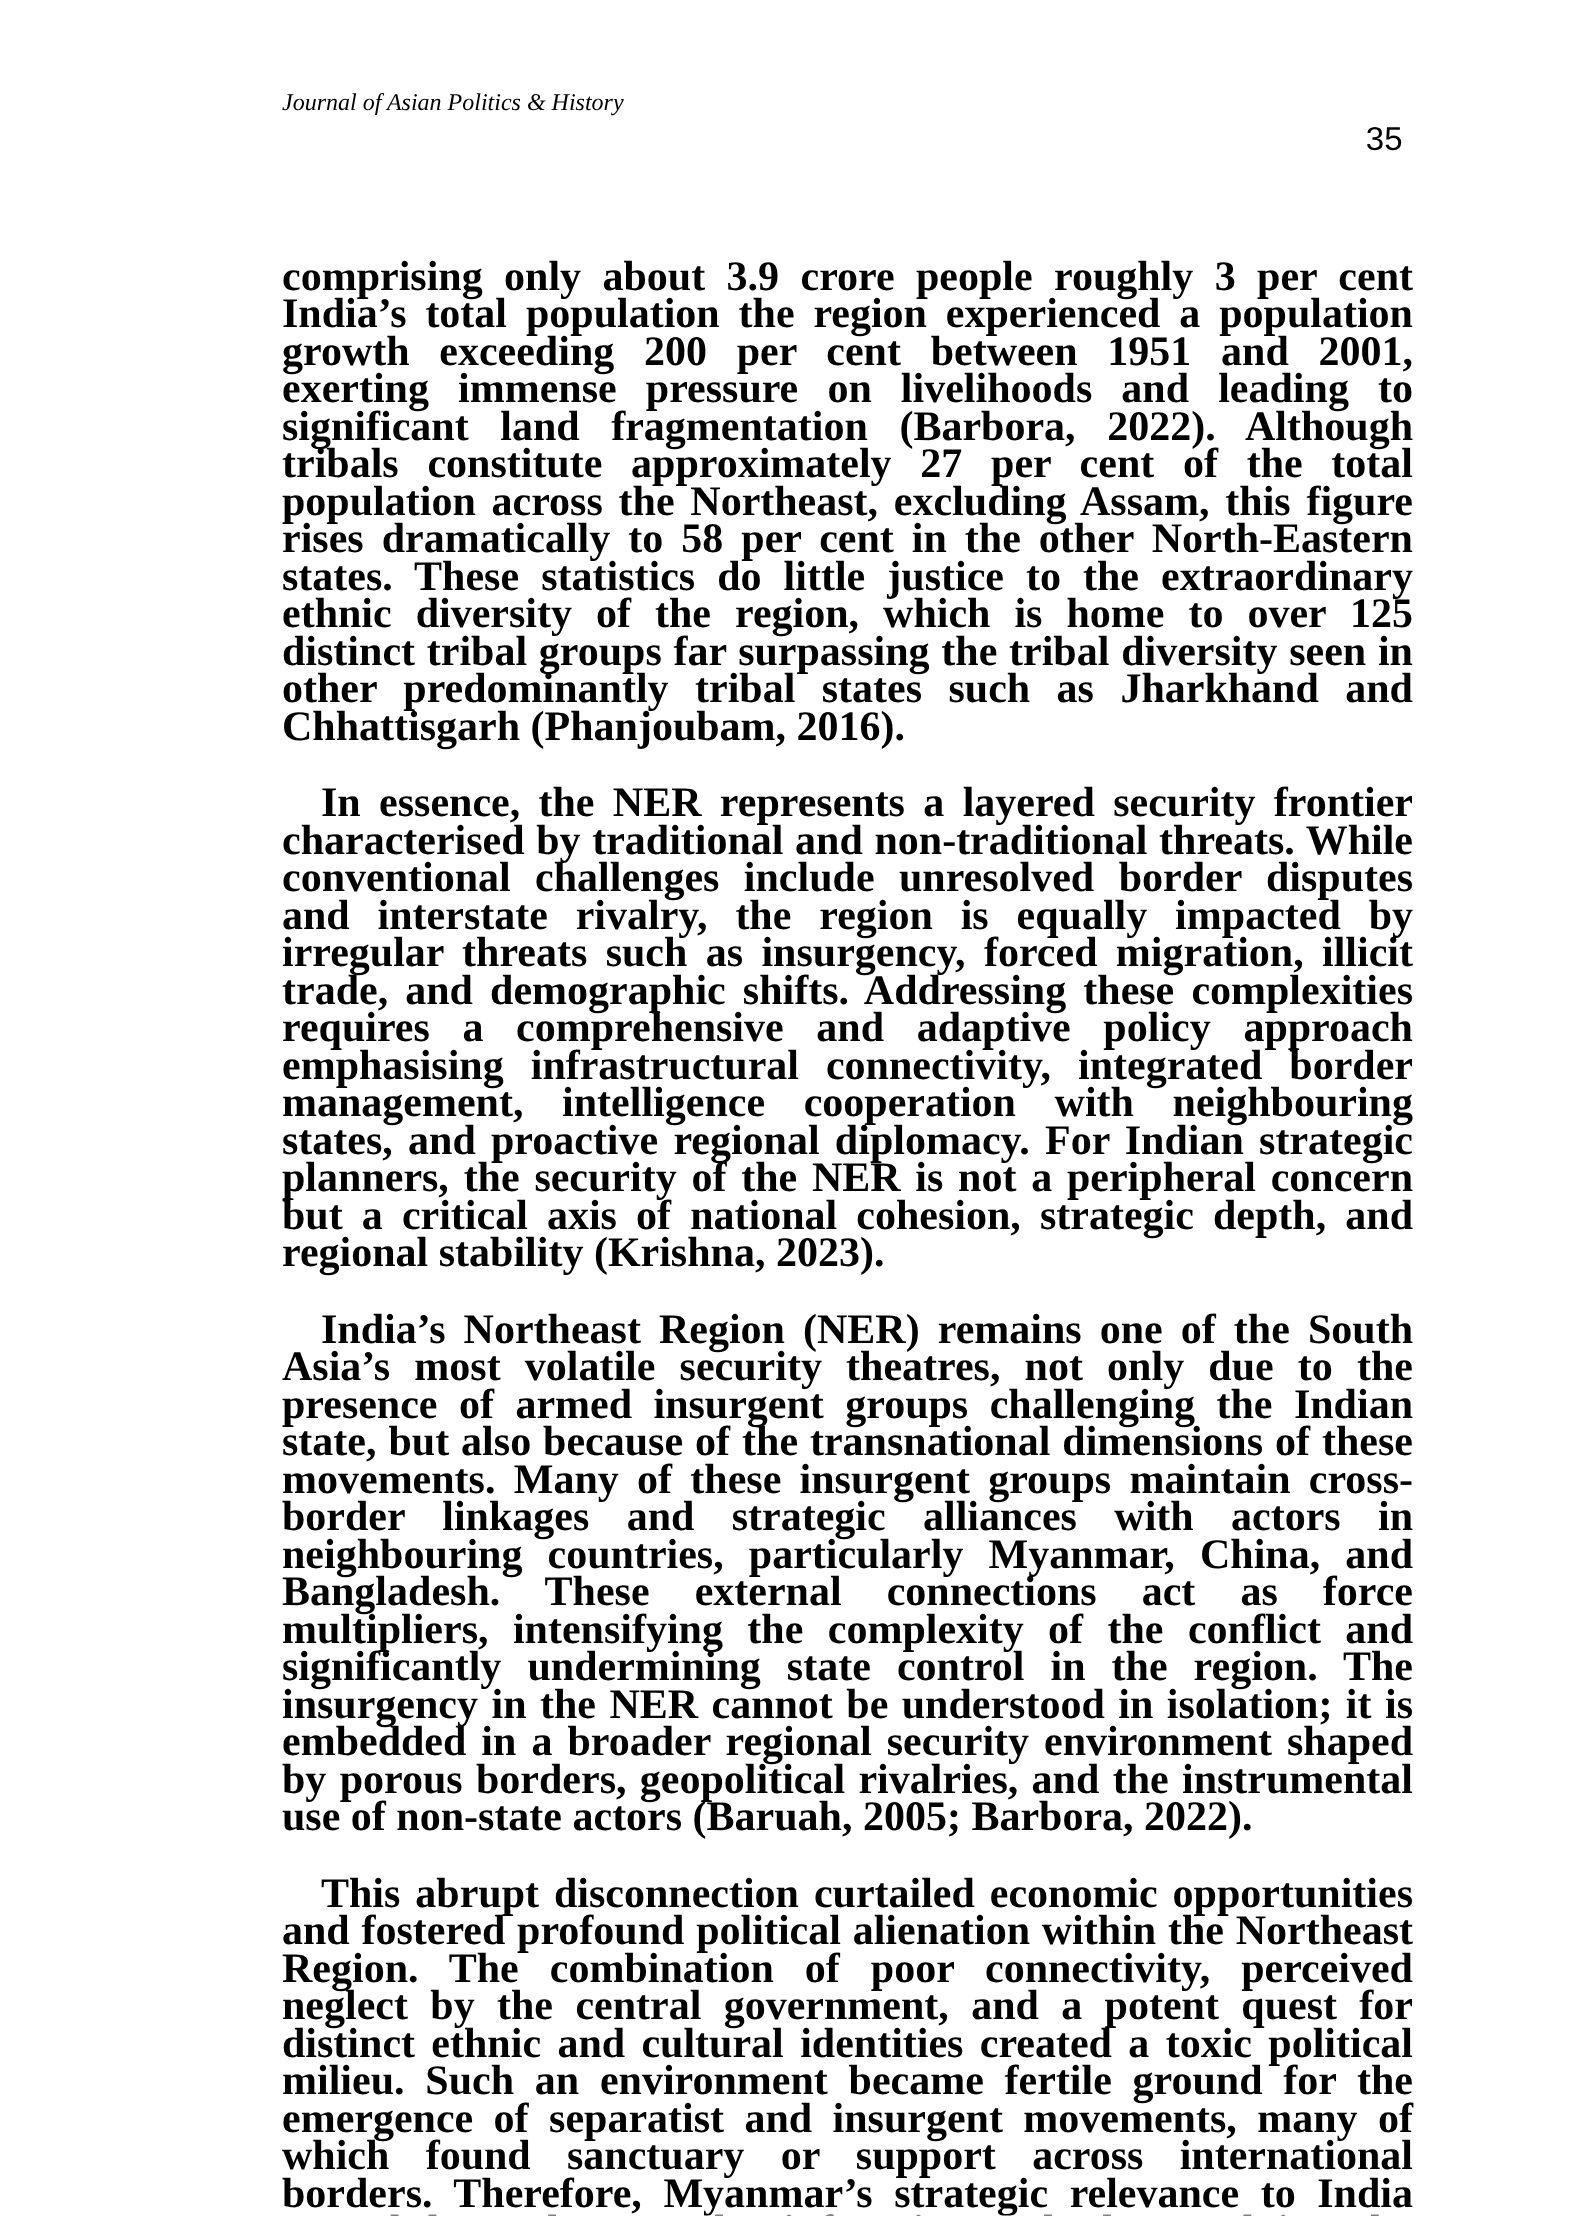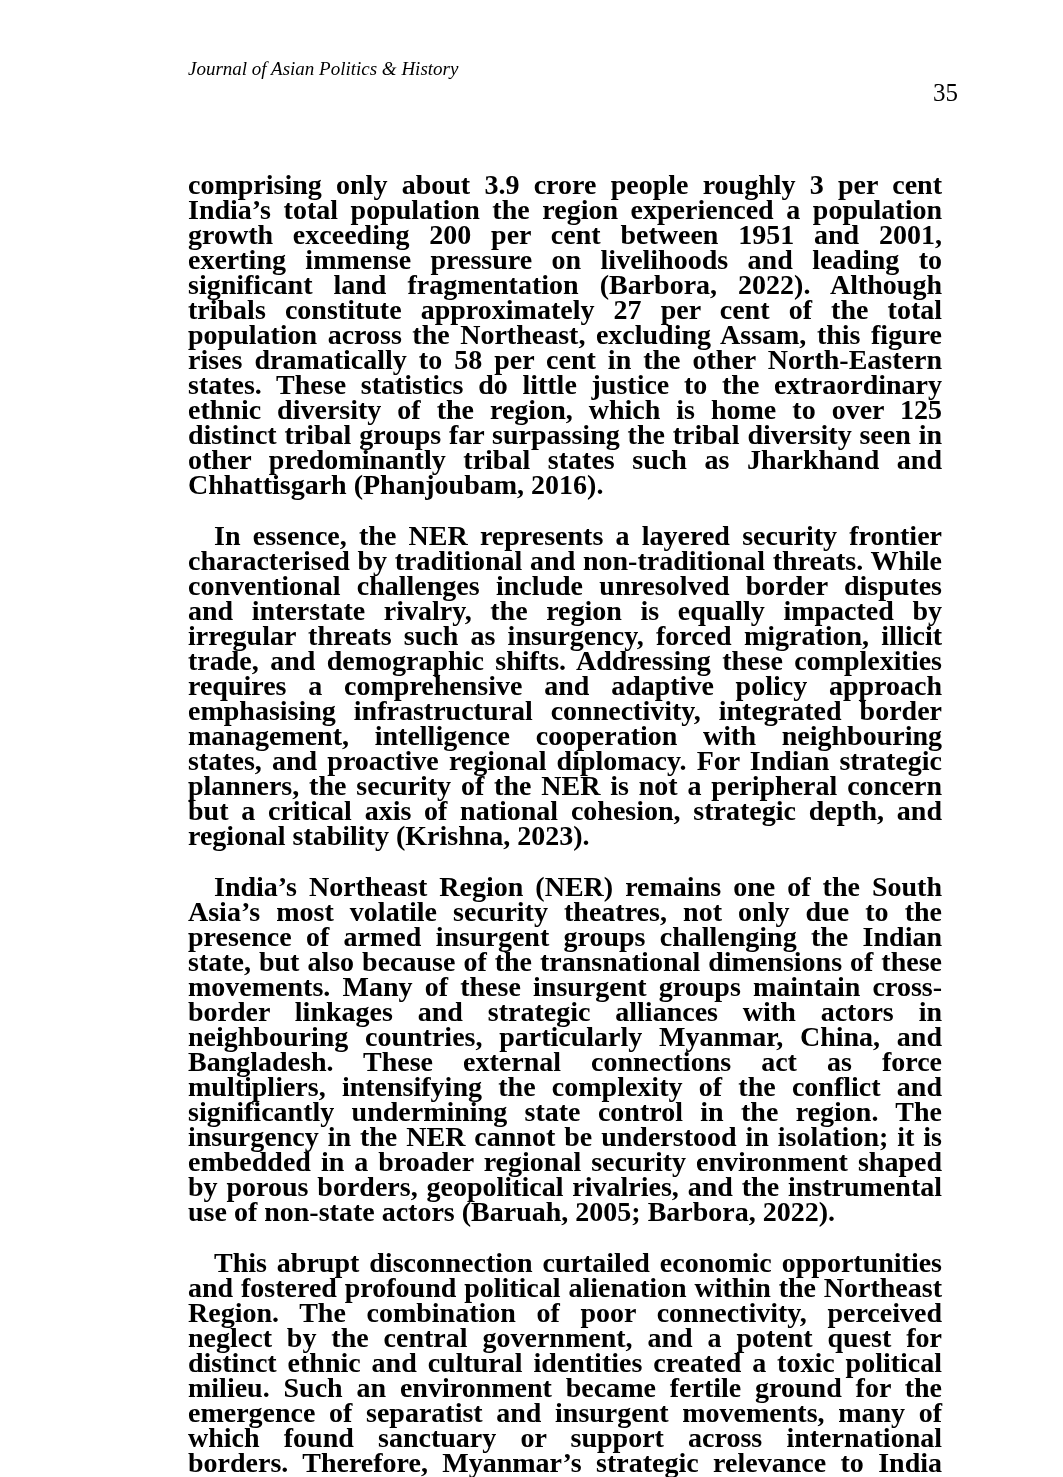--- a/index.html
+++ b/index.html
@@ -18,30 +18,30 @@
   .page {
     position: absolute;
     inset: 0;
     background: #ffffff;
   }
   .running-header {
     position: absolute;
     top: 57px;
     left: 188px;
     font-style: italic;
-    font-size: 19px;
+    font-size: 16px;
     line-height: 24px;
     white-space: nowrap;
   }
   .page-number {
     position: absolute;
     top: 79px;
-    right: 105px;
-    font-family: Liberation Serif, serif;
-    font-size: 25px;
+    right: 128px;
+    font-family: Liberation Sans, sans-serif;
+    font-size: 22px;
     line-height: 28px;
   }
   .body-text {
     position: absolute;
     top: 172px;
     left: 188px;
     width: 754px;
     font-size: 28px;
     line-height: 25px;
     text-align: justify;

